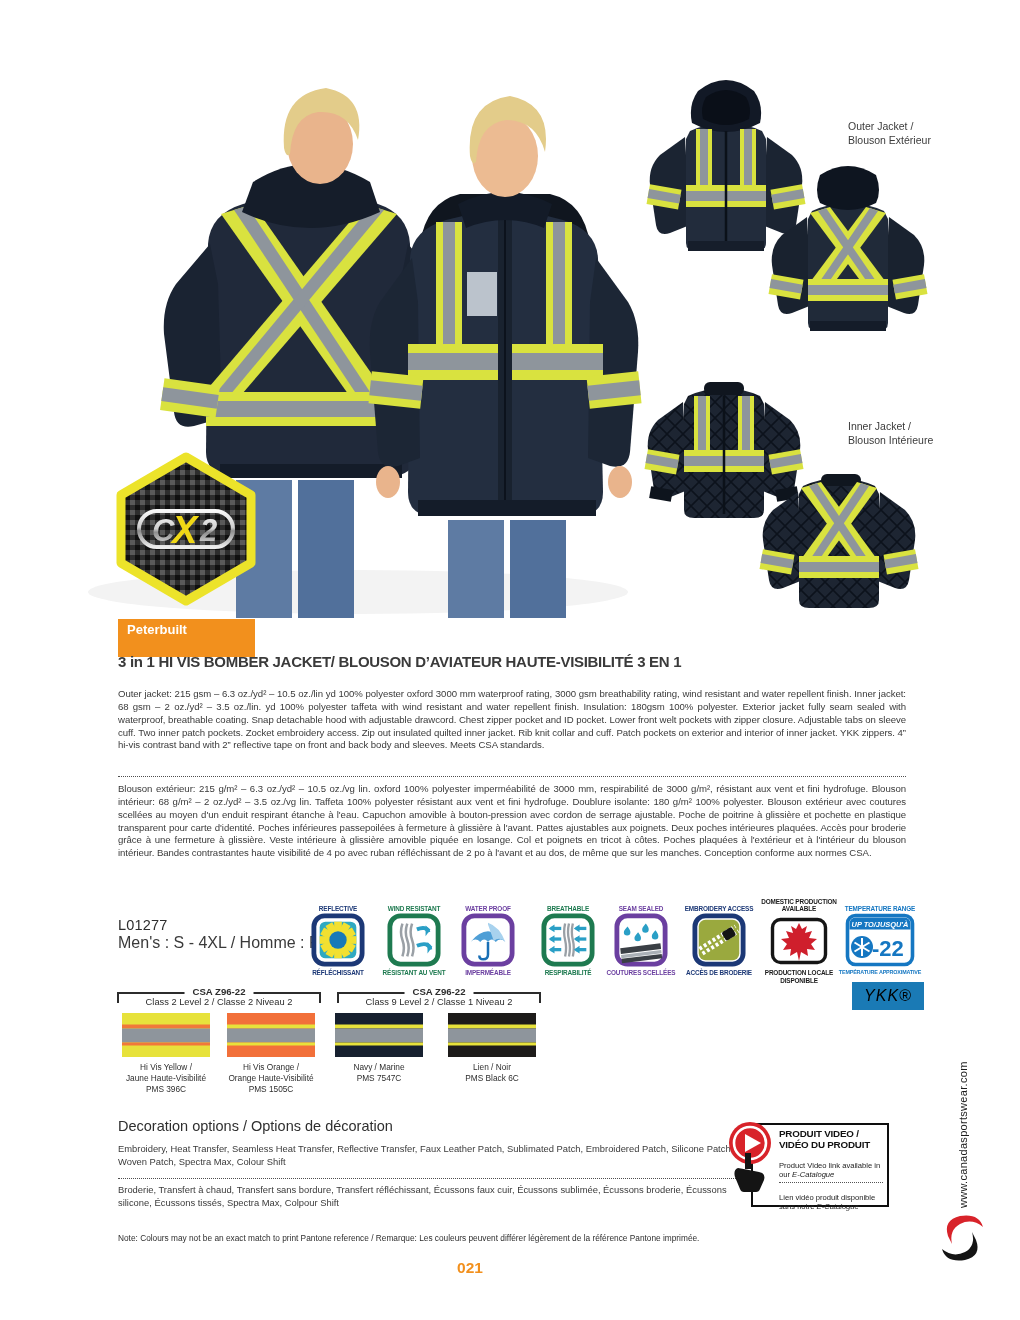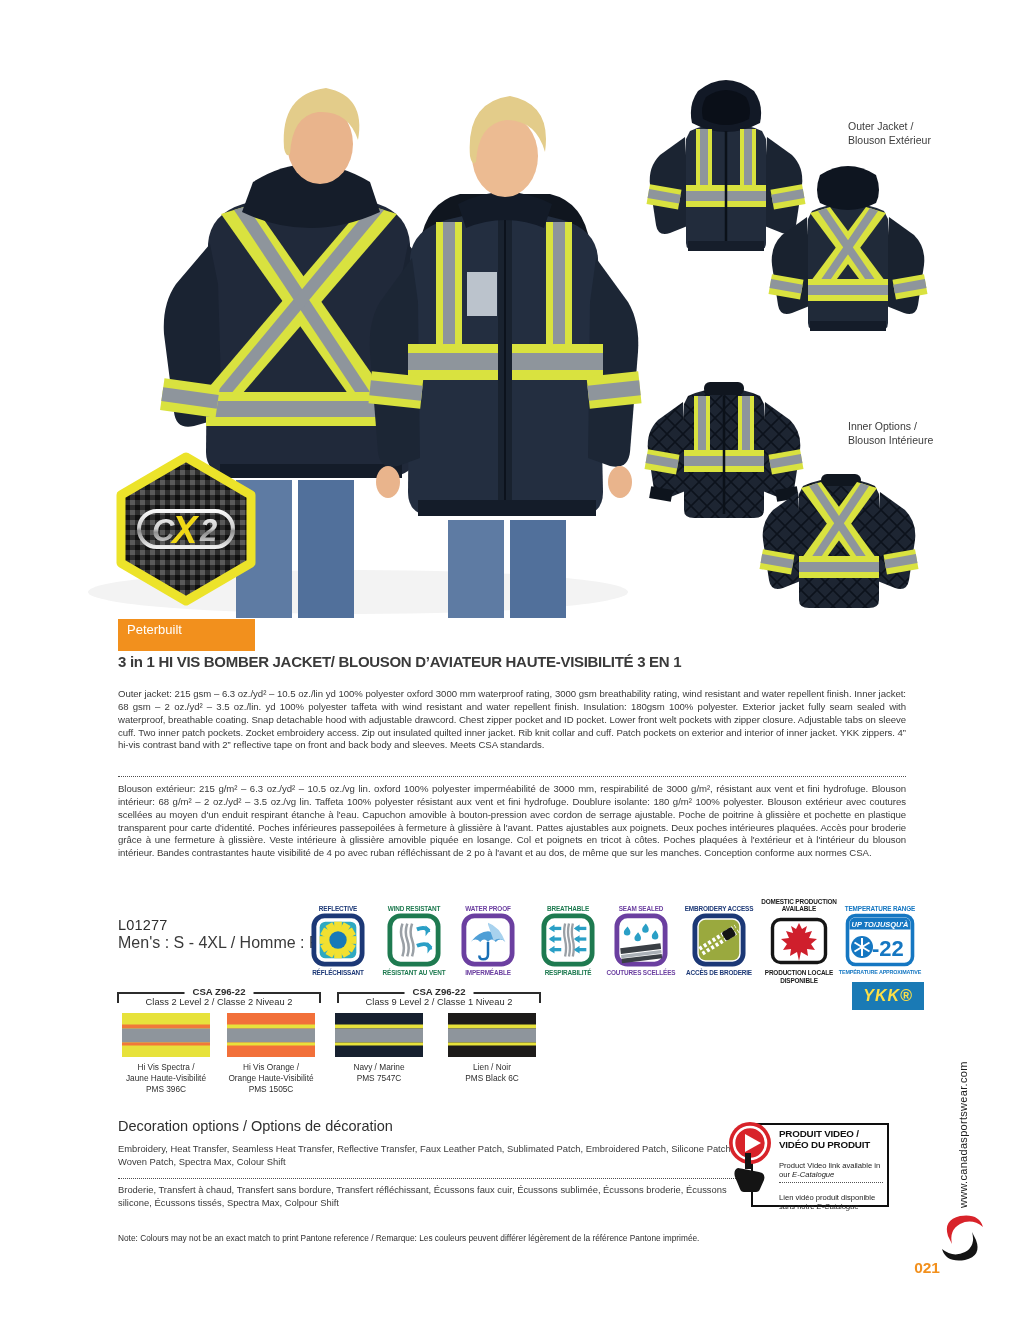--- a/index.html
+++ b/index.html
@@ -6,22 +6,22 @@
   body{width:1020px;height:1320px;position:relative;background:#fff;
        font-family:"Liberation Sans",sans-serif;color:#3a3a3a;overflow:hidden}
   .abs{position:absolute}
   svg{display:block}
 
   
   .hero-label{font-size:10.5px;line-height:1.32;color:#3b3b3b}
   .cx2{left:110px;top:450px}
 
   
-  .brand-badge{left:118px;top:619px;width:128px;height:32px;color:#fff;
-      font-size:13px;font-weight:normal;line-height:22px;padding-left:9px}
+  .brand-badge{left:118px;top:619px;width:128px;height:38px;color:#fff;
+      font-size:13px;font-weight:bold;line-height:22px;padding-left:9px}
   .title{left:118px;top:653px;width:800px;font-size:15px;font-weight:bold;
       color:#3a3a3a;letter-spacing:-0.3px}
 
   .desc{left:118px;width:788px;font-size:9.6px;line-height:1.34;letter-spacing:-0.05px;text-align:justify}
   .desc-en{top:688px}
   .desc-fr{top:783px}
   .dotsep{height:0;border-top:1.6px dotted #4d4d4d}
   .sep1{left:118px;top:776px;width:788px}
 
   
@@ -32,22 +32,22 @@
   .fcell{top:893px;height:92px}
   .f-top,.f-bottom{position:absolute;left:-7px;right:-7px;text-align:center;
       font-size:6.4px;font-weight:bold;line-height:1.18;letter-spacing:-0.15px}
   .f-top{bottom:72px}
   .f-bottom{top:76px}
   .f-ic{position:absolute;top:20px;left:50%;transform:translateX(-50%)}
   .fc1{left:306px;width:64px}.fc2{left:381px;width:66px}.fc3{left:456px;width:64px}
   .fc4{left:536px;width:64px}.fc5{left:606px;width:70px}.fc6{left:683px;width:72px}
   .fc7{left:762px;width:74px}.fc8{left:838px;width:84px}
 
-  .ykk{left:852px;top:982px;width:72px;height:28px;color:#fde047;text-align:center;
-      font-size:16px;font-weight:bold;font-style:italic;line-height:28px;letter-spacing:1px}
+  .ykk{left:852px;top:982px;width:72px;height:28px;color:#000000;text-align:center;
+      font-size:16px;font-weight:normal;font-style:italic;line-height:28px;letter-spacing:1px}
 
   
   .csa-grp{top:986px;height:112px}
   .g1{left:117px;width:204px}
   .g2{left:337px;width:204px}
   .csa-line{position:absolute;top:6px;left:0;right:0;border-top:2px solid #2c2c2c}
   .csa-line::before,.csa-line::after{content:"";position:absolute;top:0;width:2px;height:9px;background:#2c2c2c}
   .csa-line::before{left:0}.csa-line::after{right:0}
   .csa-std{position:absolute;top:0;left:50%;transform:translateX(-50%);background:#fff;
       padding:0 8px;font-size:9.6px;font-weight:bold;white-space:nowrap;color:#2c2c2c}
@@ -67,21 +67,21 @@
   
   .video-box{left:751px;top:1123px;width:138px;height:84px;border:2.5px solid #0e0e0e;
       padding:3px 4px 3px 26px;box-sizing:border-box}
   .vb-title{font-size:9.8px;font-weight:bold;color:#111;line-height:1.15;letter-spacing:-0.2px}
   .vb-text{font-size:7.6px;line-height:1.2;color:#222;margin-top:10px}
   .vb-sep{border-top:1.4px dotted #555;margin:3px 0 2px}
   .play{left:727px;top:1120px}
   .hand{left:731px;top:1153px}
 
   .note{left:118px;top:1233px;width:788px;font-size:8.3px;color:#2e2e2e}
-  .pagenum{left:0;top:1259px;width:940px;text-align:right;font-size:15.5px;font-weight:bold}
+  .pagenum{left:0;top:1259px;width:940px;text-align:center;font-size:15.5px;font-weight:bold}
 
   .site{left:957px;top:1208px;width:178px;font-size:11px;color:#1a1a1a;letter-spacing:0.3px;
       transform:rotate(-90deg);transform-origin:left top;white-space:nowrap}
   .swoosh{left:938px;top:1212px}
 </style>
 </head>
 <body>
 
 <svg class="abs" style="left:58px;top:52px" width="592" height="566" viewBox="0 0 592 566">
   <ellipse cx="300" cy="540" rx="270" ry="22" fill="#f3f3f3"></ellipse>
@@ -244,21 +244,21 @@
       <rect x="132" y="127" width="32" height="9" fill="#8e959c"></rect>
     </g>
   </g>
 </svg>
 
 <div class="abs hero-label" style="left:848px;top:120px">
   <div>Outer Jacket /</div>
   <div>Blouson Extérieur</div>
 </div>
 <div class="abs hero-label" style="left:848px;top:420px">
-  <div>Inner Options /</div>
+  <div>Inner Jacket /</div>
   <div>Blouson Intérieure</div>
 </div>
 
 <svg class="abs cx2" width="152" height="158" viewBox="0 0 152 158">
   <defs>
     <pattern id="cxp" width="10" height="10" patternUnits="userSpaceOnUse">
       <rect width="10" height="10" fill="#2d2d2d"></rect>
       <rect width="5" height="5" fill="#5a5a5a"></rect>
       <rect x="5" y="5" width="5" height="5" fill="#101010"></rect>
     </pattern>
@@ -431,21 +431,21 @@
   <div class="csa-class">Class 2 Level 2 / Classe 2 Niveau 2</div>
 
   <div class="swatch" style="left: 5px; background: rgb(231, 226, 59);">
     <div class="sw-band">
       <div class="sw-acc" style="background: rgb(240, 120, 58);"></div>
       <div class="sw-mid" style="background: rgb(142, 149, 156);"></div>
       <div class="sw-acc" style="background: rgb(240, 120, 58);"></div>
     </div>
   </div>
   <div class="sw-label" style="left:-13px">
-    <div>Hi Vis Spectra /</div>
+    <div>Hi Vis Yellow /</div>
     <div>Jaune Haute-Visibilité</div>
     <div>PMS 396C</div>
   </div>
 
   <div class="swatch" style="left: 110px; background: rgb(242, 112, 58);">
     <div class="sw-band">
       <div class="sw-acc" style="background: rgb(231, 226, 59);"></div>
       <div class="sw-mid" style="background: rgb(142, 149, 156);"></div>
       <div class="sw-acc" style="background: rgb(231, 226, 59);"></div>
     </div>

